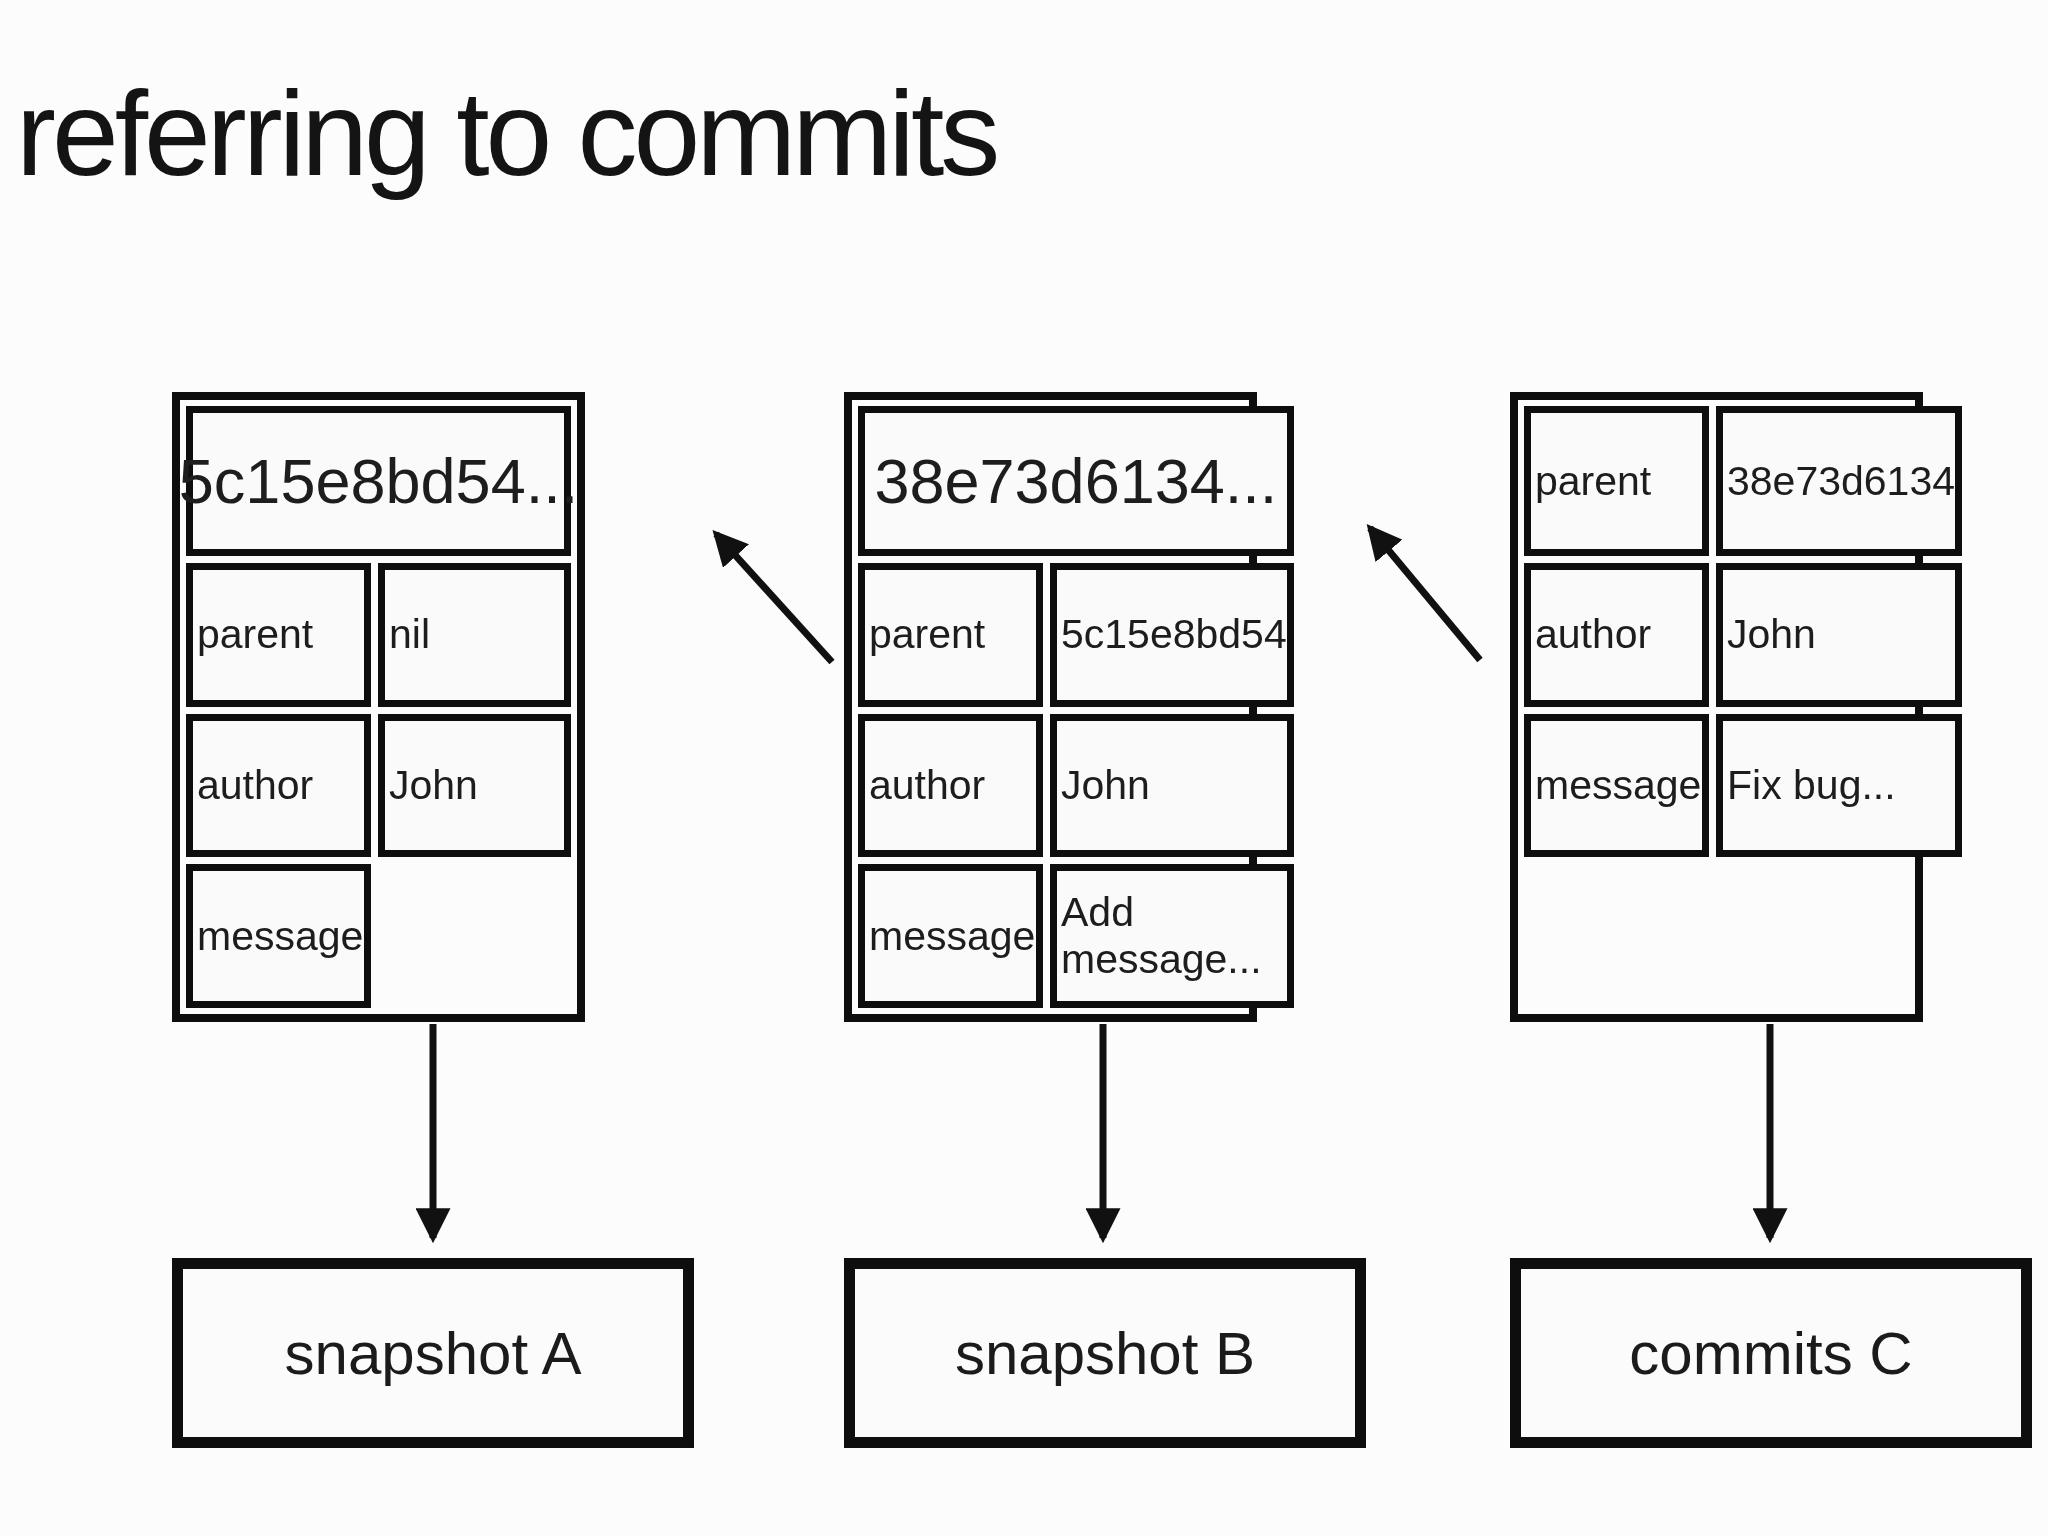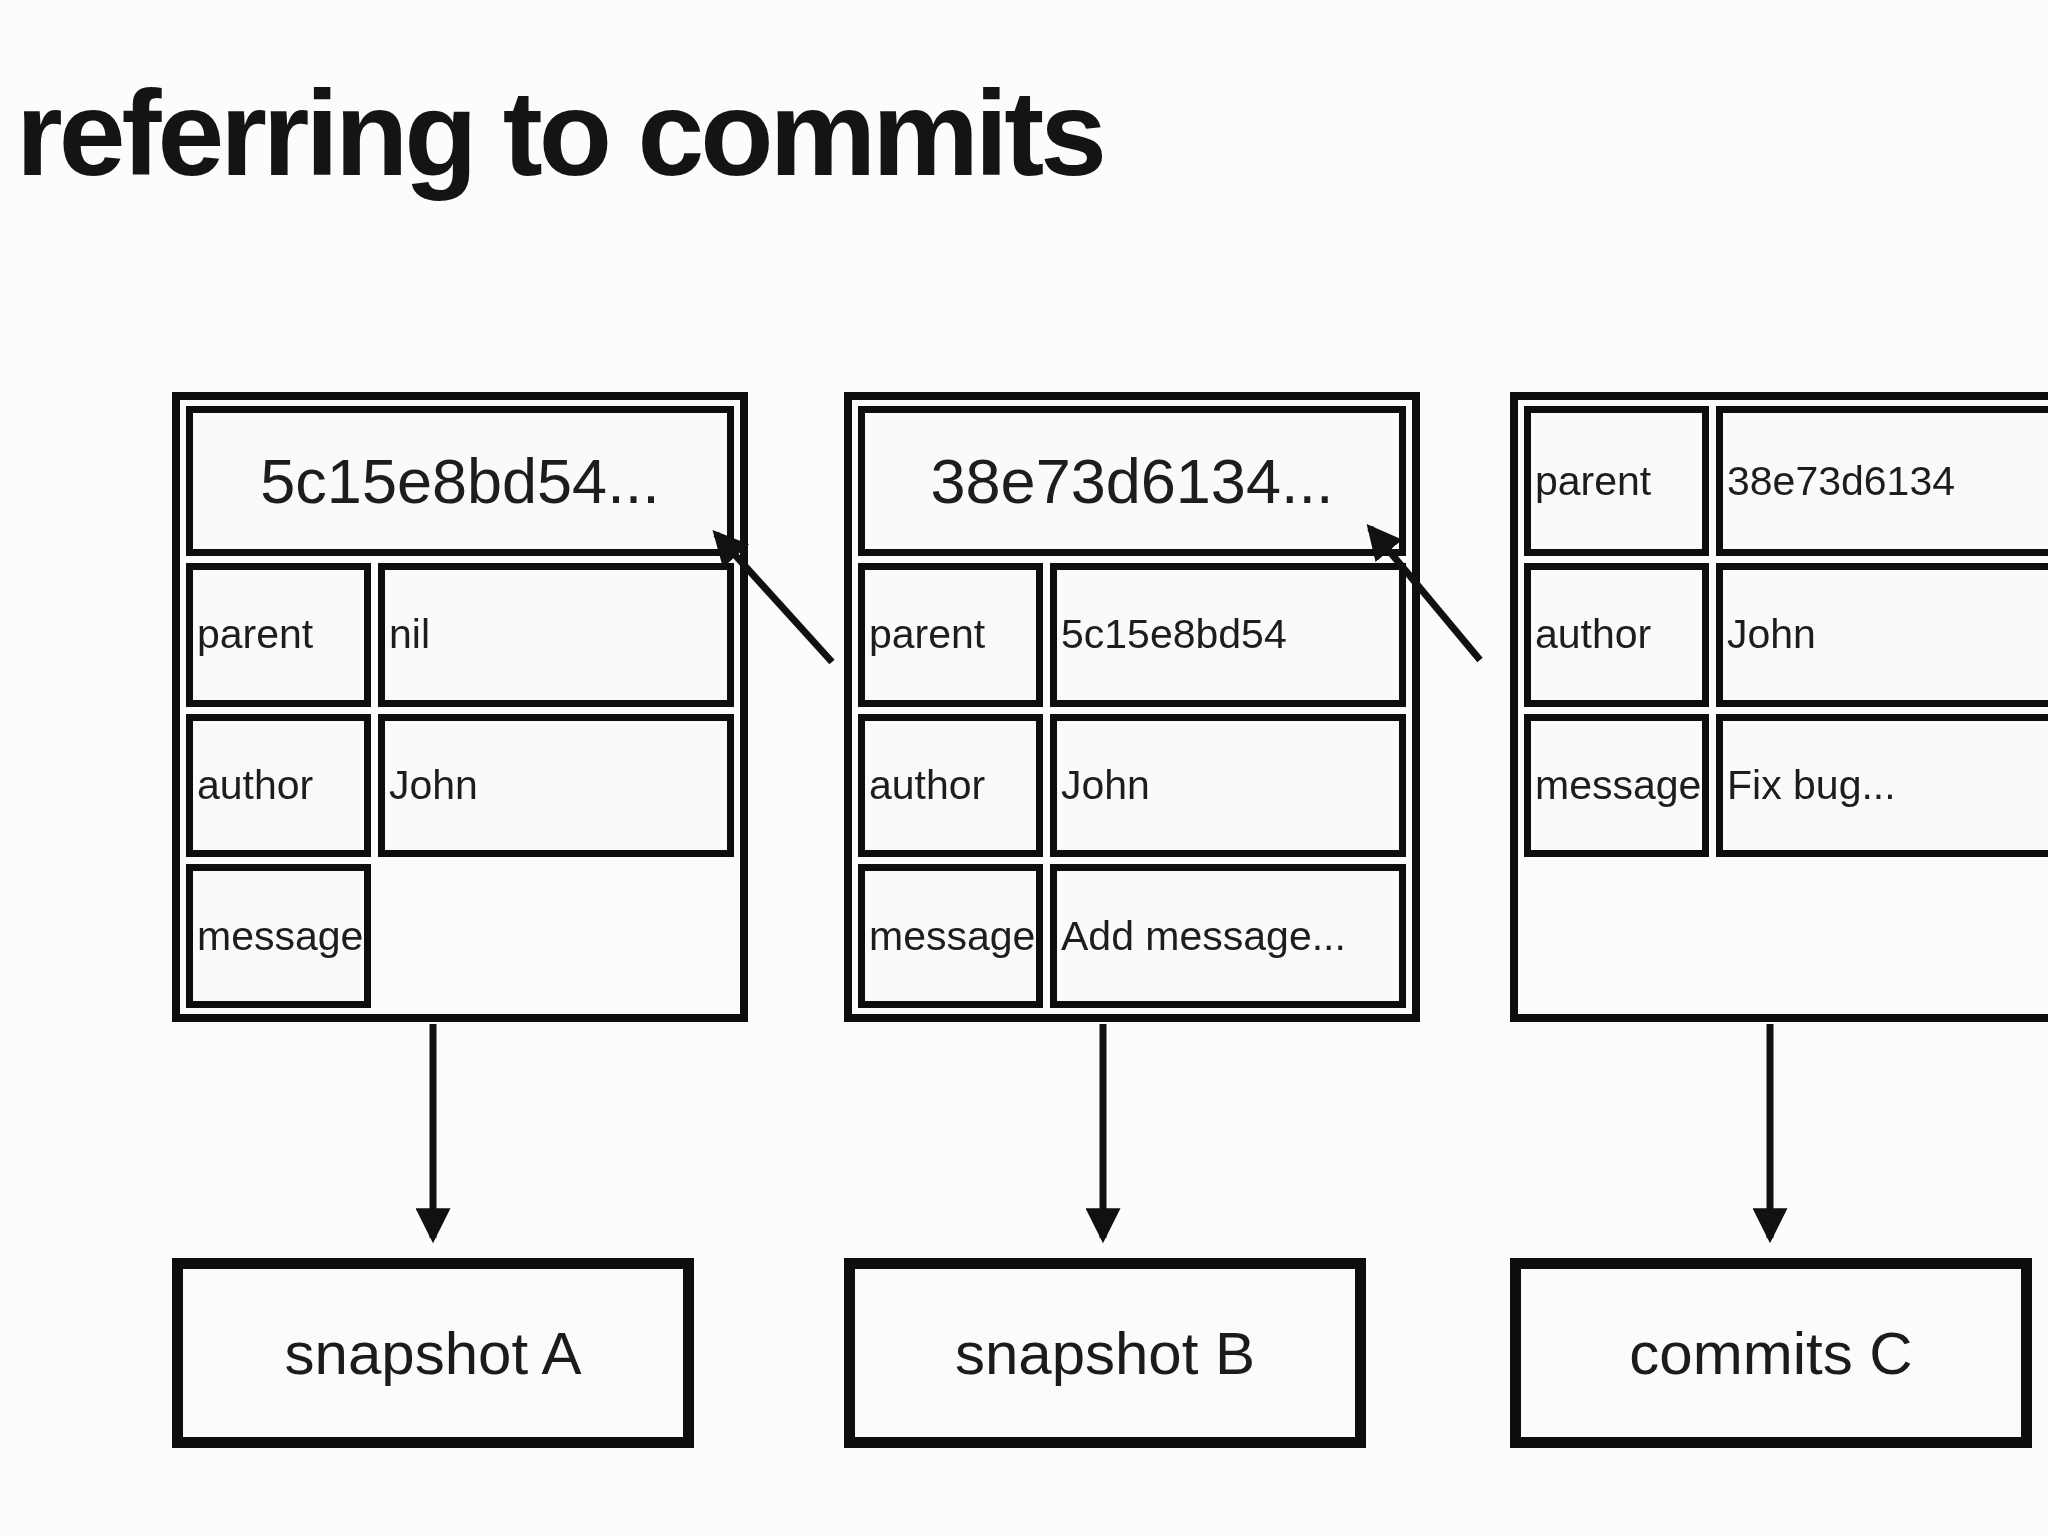--- a/index.html
+++ b/index.html
@@ -8,31 +8,31 @@
     width:2048px;height:1536px;
     background:#fcfcfc;
     overflow:hidden;
     font-family:"Liberation Sans", sans-serif;
     color:#161616;
   }
   .title{
     position:absolute;
     left:16px;top:70px;
     font-size:120px;
-    font-weight:700;
+    font-weight:400;
     letter-spacing:-4px;
     line-height:1.05;
     color:#141414;
     white-space:nowrap;
   }
   
   .commit{
     position:absolute;
     top:392px;
-    width:576px;height:630px;
+    width:413px;height:630px;
     box-sizing:border-box;
     border:8px solid #0e0e0e;
     background:#fcfcfc;
     padding:6px;
     display:grid;
     grid-template-columns:185px 1fr;
     grid-template-rows:150px 1fr 1fr 1fr;
     gap:7px;
   }
   .commit.c0{left:172px;}

